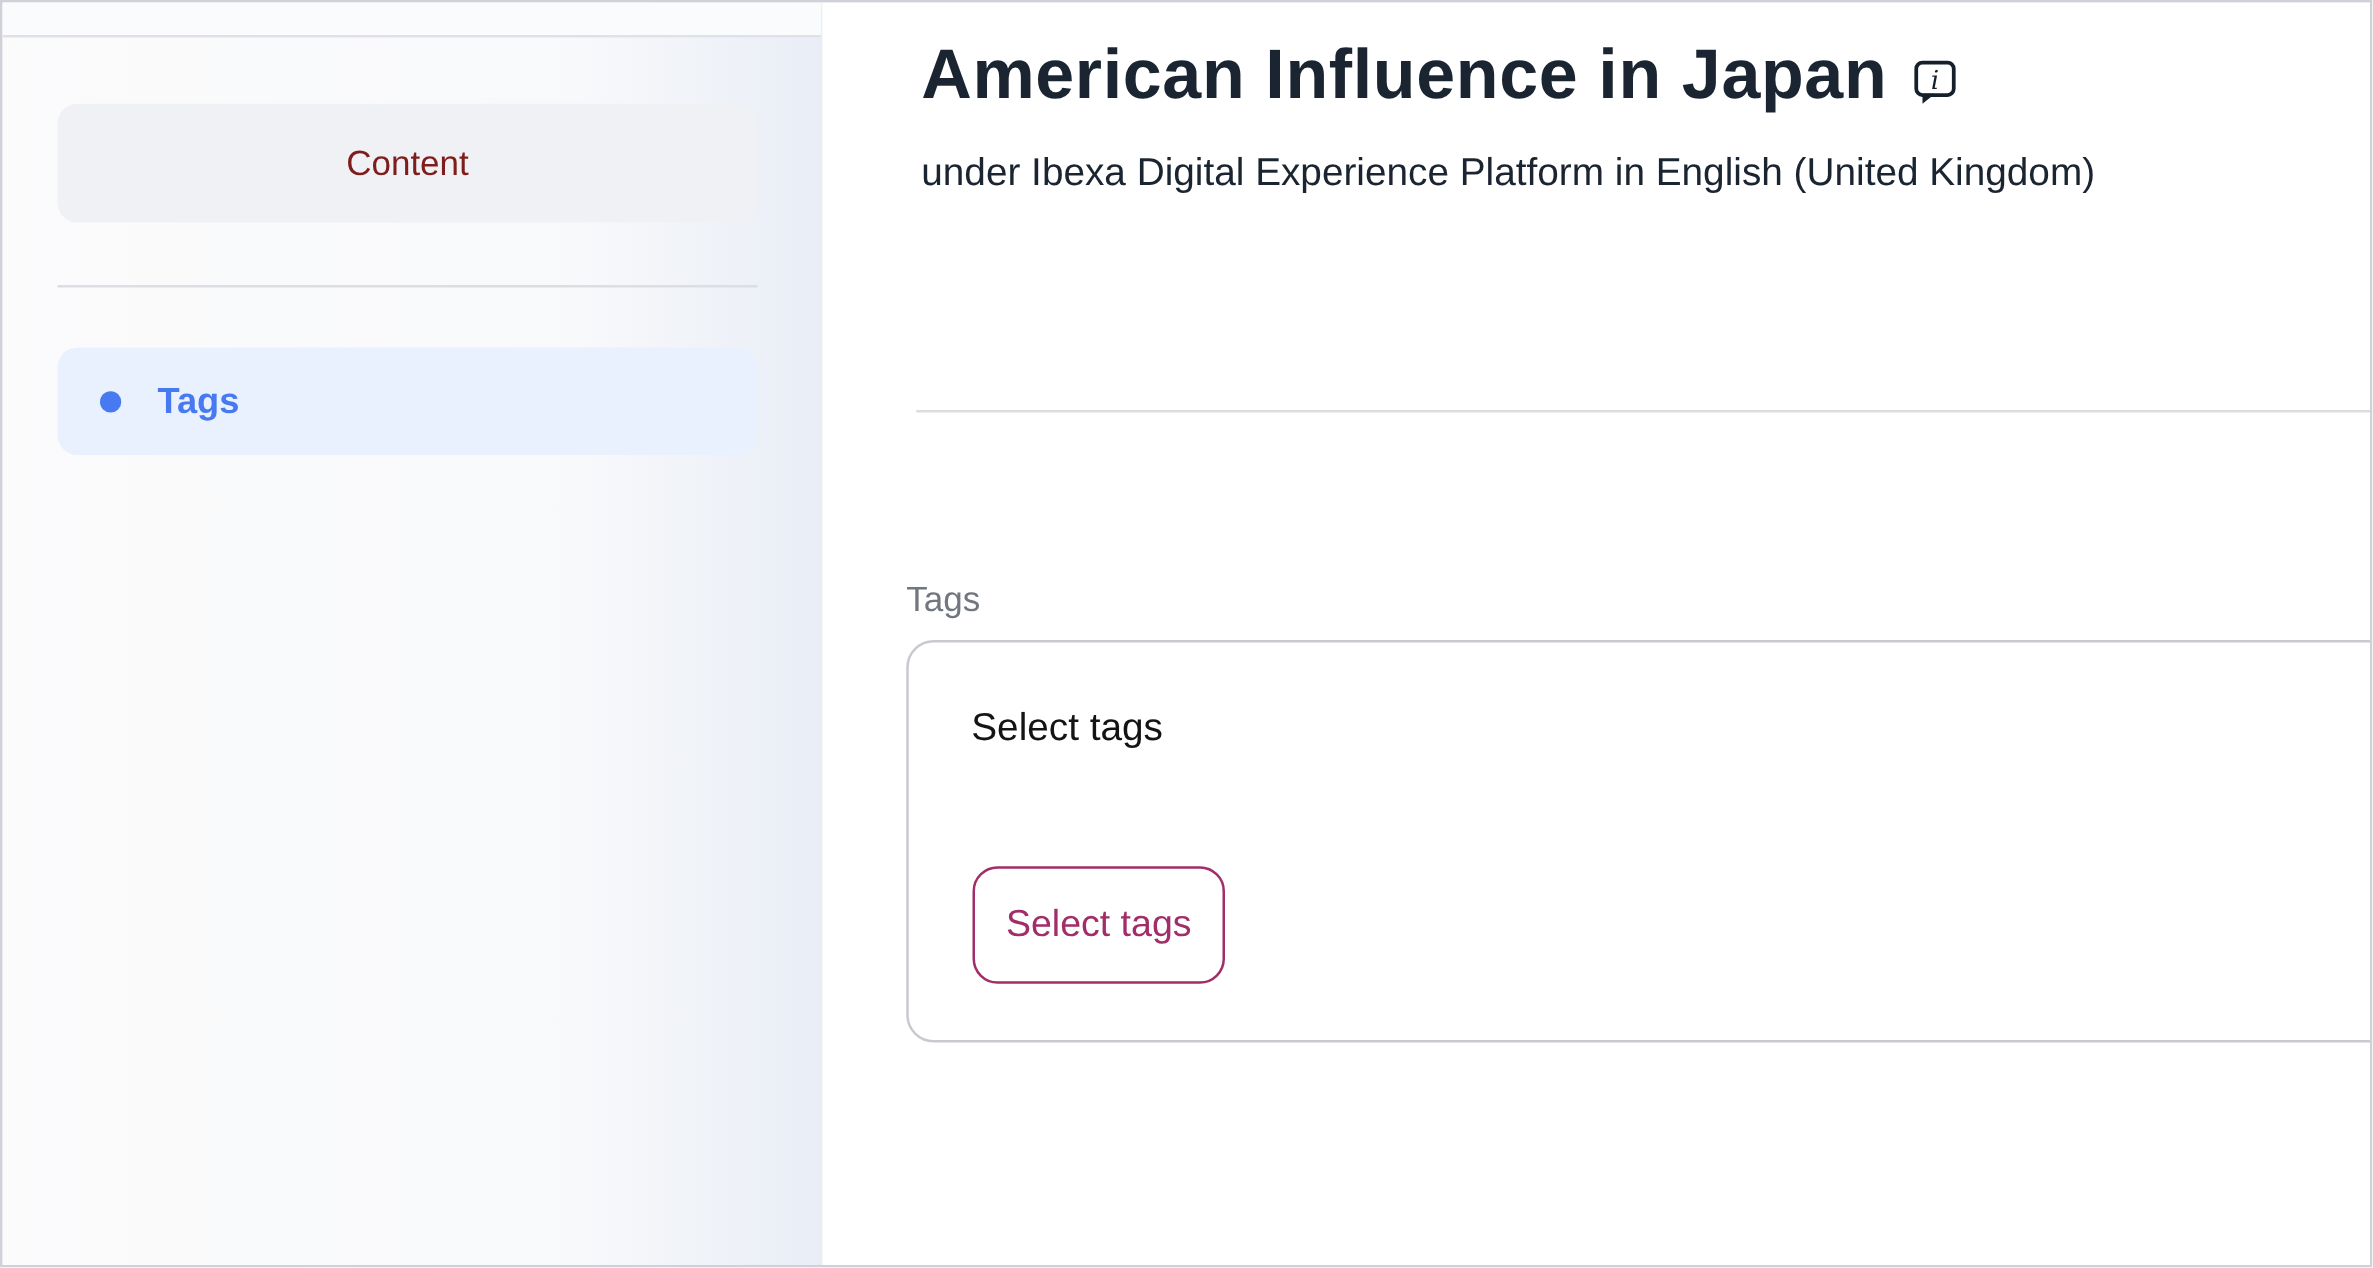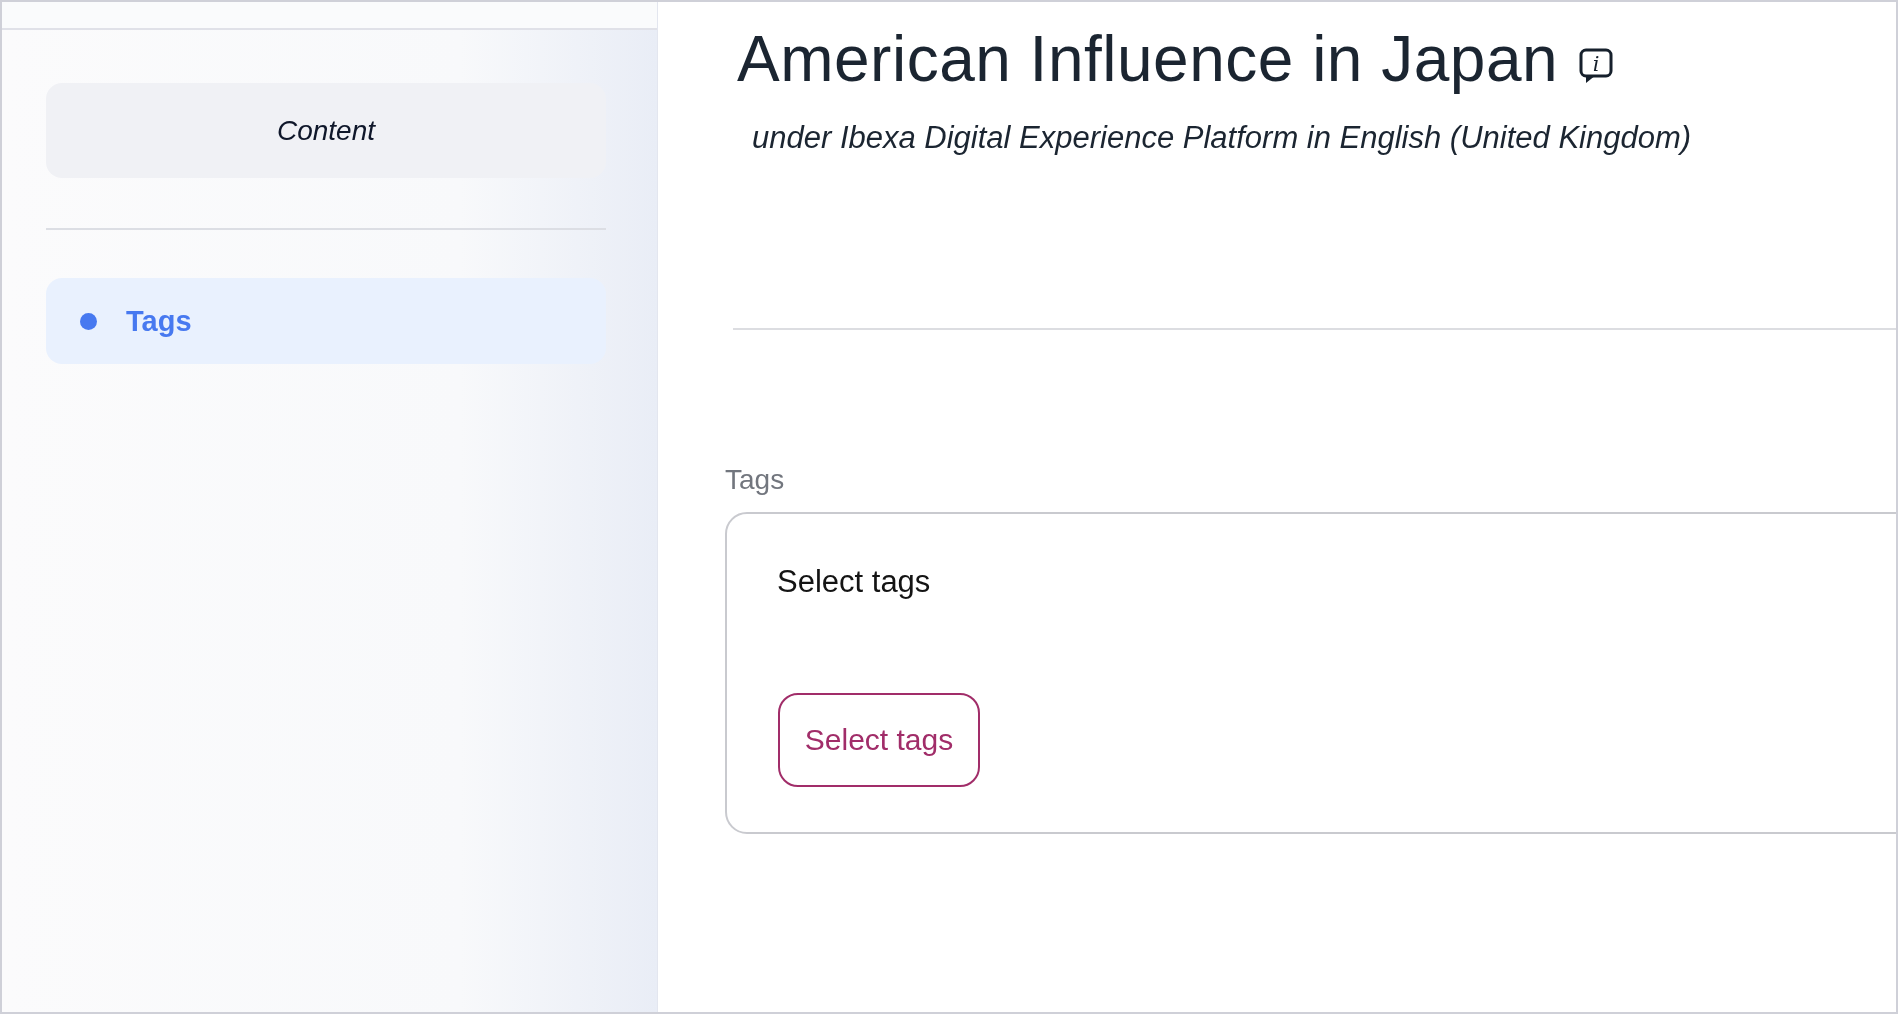--- a/index.html
+++ b/index.html
@@ -21,21 +21,21 @@
     position:absolute; left:0; top:0; width:100%; height:28px;
     background:#fafbfc; border-bottom:2px solid #e0e1e8;
   }
   .tab-switcher {
     position:absolute; left:44px; top:81px; width:560px; height:95px;
     background:#f0f1f5; border-radius:16px; padding:8px;
     display:flex; align-items:stretch;
   }
   .tab {
     flex:1; display:flex; align-items:center; justify-content:center;
-    font-size:28px; color:#0f172a; border-radius:12px; cursor:pointer;font-style:italic;
+    font-size:28px; color:#7f1d1d; border-radius:12px; cursor:pointer;
   }
   .tab.active {
     background:#ffffff; font-weight:bold;
     box-shadow:0 1px 4px rgba(20,30,60,0.10);
   }
   .sidebar-divider {
     position:absolute; left:44px; top:226px; width:560px; height:0;
     border-top:2px solid #dcdee4;
   }
   .nav-item {
@@ -52,28 +52,28 @@
   }
 
   
   .main { position:absolute; left:656px; top:0; right:0; bottom:0; background:#ffffff; }
 
   .title-row {
     position:absolute; left:79px; top:28px;
     display:flex; align-items:flex-start; gap:20px;
   }
   .page-title {
-    font-size:64px; line-height:58px; font-weight:normal; color:#1b2531;
+    font-size:56px; line-height:58px; font-weight:bold; color:#1b2531;
     letter-spacing:0.5px; white-space:nowrap;
   }
   .info-icon { margin-top:17px; cursor:pointer; display:block; }
 
   .subtitle {
-    position:absolute; left:94px; top:118px;
-    font-size:31px; color:#1b2531; white-space:nowrap;font-style:italic;
+    position:absolute; left:79px; top:118px;
+    font-size:31px; color:#1b2531; white-space:nowrap;
   }
   .main-divider {
     position:absolute; left:75px; right:0; top:326px; height:0;
     border-top:2px solid #dcdde1;
   }
 
   .field-label {
     position:absolute; left:67px; top:462px;
     font-size:28px; color:#72767e;
   }

